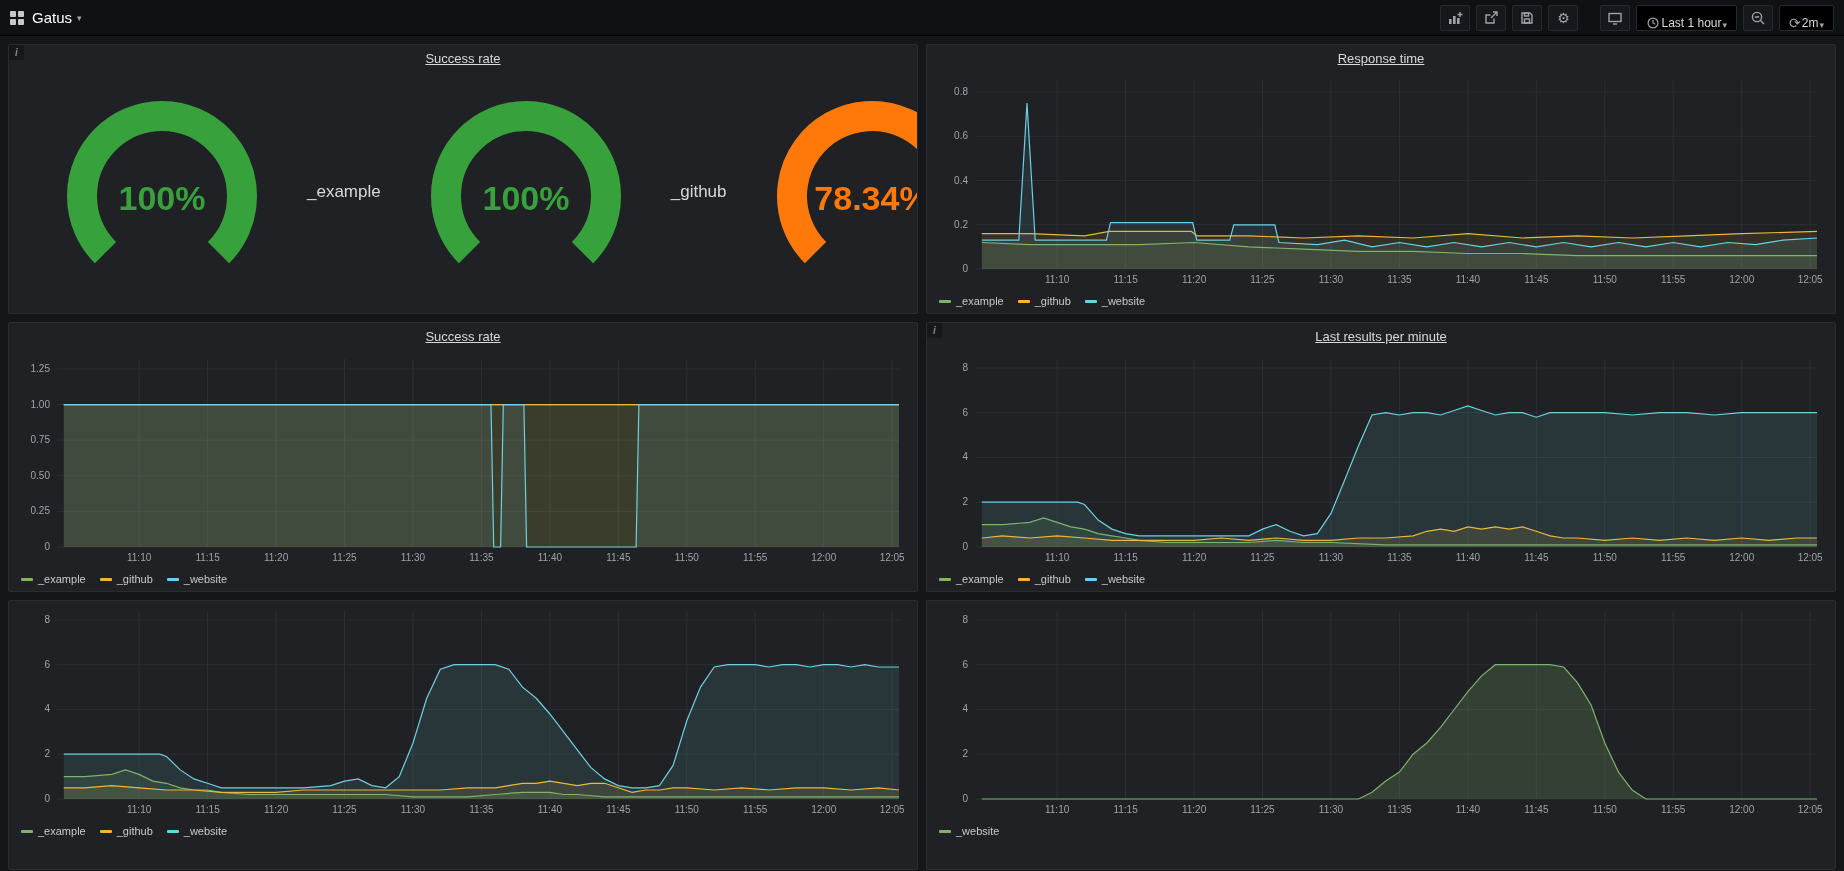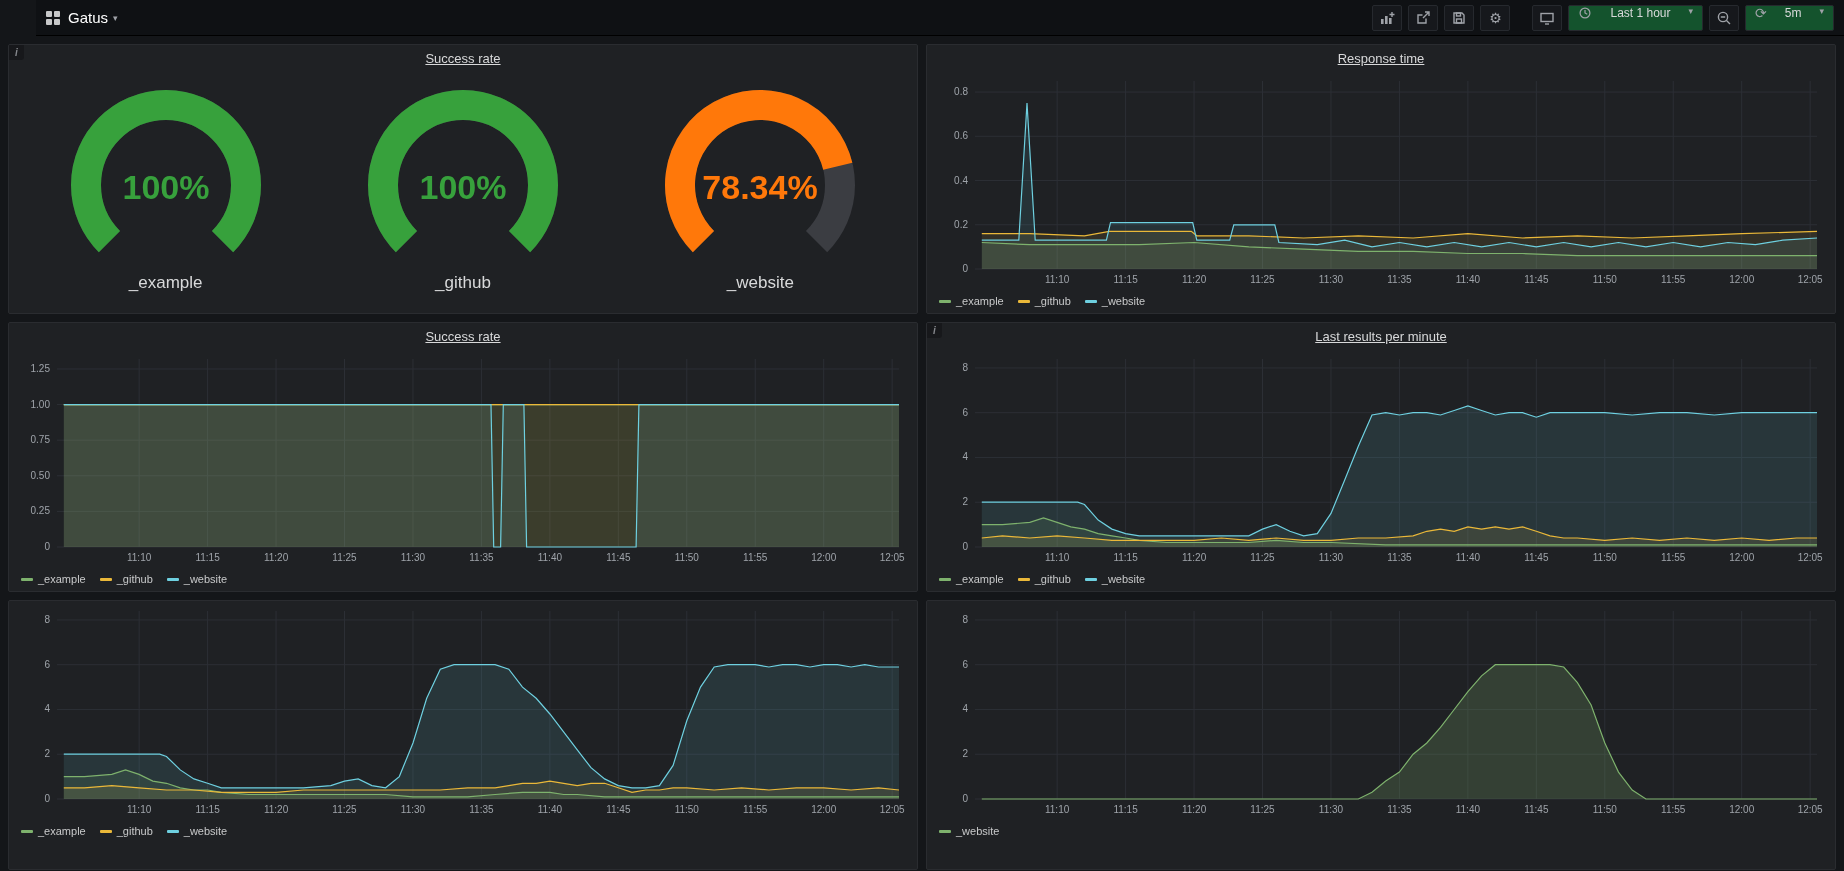--- a/index.html
+++ b/index.html
@@ -7,38 +7,37 @@
   body {
     background:#141619;
     font-family:"Liberation Sans", sans-serif;
     color:#d8d9da;
   }
   
   .navbar {
     height:36px; background:#0f1114; border-bottom:1px solid #000;
     display:flex; align-items:center; justify-content:space-between;
     padding:0 10px;
-    margin-left:36px;
   }
   .nav-left { display:flex; align-items:center; gap:8px; }
   .grid-icon { display:grid; grid-template-columns:6px 6px; grid-template-rows:6px 6px; gap:2px; cursor:pointer; }
   .grid-icon span { background:#c7c8c9; border-radius:1px; }
   .dash-title-btn { display:flex; align-items:center; gap:5px; cursor:pointer; }
   .dash-title { font-size:15px; color:#ffffff; }
   .caret { font-size:9px; color:#9fa2a8; }
   .nav-right { display:flex; align-items:center; gap:6px; }
   .icon-btn {
     width:30px; height:26px; display:flex; align-items:center; justify-content:center;
     background:#16181c; border:1px solid #26292e; border-radius:2px; cursor:pointer;
     color:#9fa2a8; font-size:14px;
   }
   .icon-btn svg { stroke:#9fa2a8; fill:none; stroke-width:1.4; }
   .nav-pill {
-    height:26px; display:flex; align-items:flex-start; gap:18px; padding:0 9px;
-    background:#14532d; border:1px solid #26292e; border-radius:2px;
+    height:26px; display:flex; align-items:flex-end; gap:1px; padding:0 9px;
+    background:#000000; border:1px solid #26292e; border-radius:2px;
     font-size:12px; color:#d8d9da; cursor:pointer;
   }
   .nav-pill svg { stroke:#9fa2a8; fill:none; stroke-width:1.4; }
   .nav-gap { width:10px; }
   .glyph { font-size:14px; line-height:1; color:#9fa2a8; }
   
   .dashboard {
     display:grid; grid-template-columns:910px 910px; grid-auto-rows:270px;
     gap:8px; padding:8px;
   }
@@ -52,21 +51,21 @@
   }
   .panel-info {
     position:absolute; top:0; left:0; width:15px; height:15px; z-index:2;
     background:#17181b; color:#85878c; font-size:10px; font-style:italic; font-weight:bold;
     display:flex; align-items:center; justify-content:center;
     border-bottom-right-radius:3px; cursor:pointer;
   }
   .panel-body { flex:1; padding:0 8px 2px; position:relative; }
   
   .gauges { display:flex; height:100%; align-items:center; justify-content:space-around; }
-  .gauge { display:flex; flex-direction:column; align-items:center; }
+  .gauge { display:flex; align-items:center; }
   .gauge-label { font-size:17px; color:#d8d9da; margin-top:2px; }
   .gauge-value { font-weight:600; }
   
   .chart-svg { display:block; }
   .legend { display:flex; gap:14px; align-items:center; padding:2px 2px 0 4px; height:18px; }
   .legend-item { display:flex; align-items:center; gap:5px; font-size:11px; color:#c8c9ca; cursor:pointer; }
   .legend-swatch { width:12px; height:3px; border-radius:1px; display:inline-block; }
   .tick-label { font-size:10px; fill:#9fa4aa; }
 </style>
 </head>
@@ -126,21 +125,21 @@
       <span class="caret">▾</span>
     </span>
     <span class="icon-btn">
       <svg width="16" height="16" viewBox="0 0 16 16">
         <circle cx="7" cy="7" r="4.6"></circle>
         <path d="M10.5 10.5 L14 14 M4.8 7 h4.4"></path>
       </svg>
     </span>
     <span class="nav-pill">
       <span class="glyph">⟳</span>
-      <span>5m</span>
+      <span>2m</span>
       <span class="caret">▾</span>
     </span>
   </div>
 </header>
 
 <main class="dashboard">
 
   <section class="panel">
     <div class="panel-info">i</div>
     <div class="panel-header">

